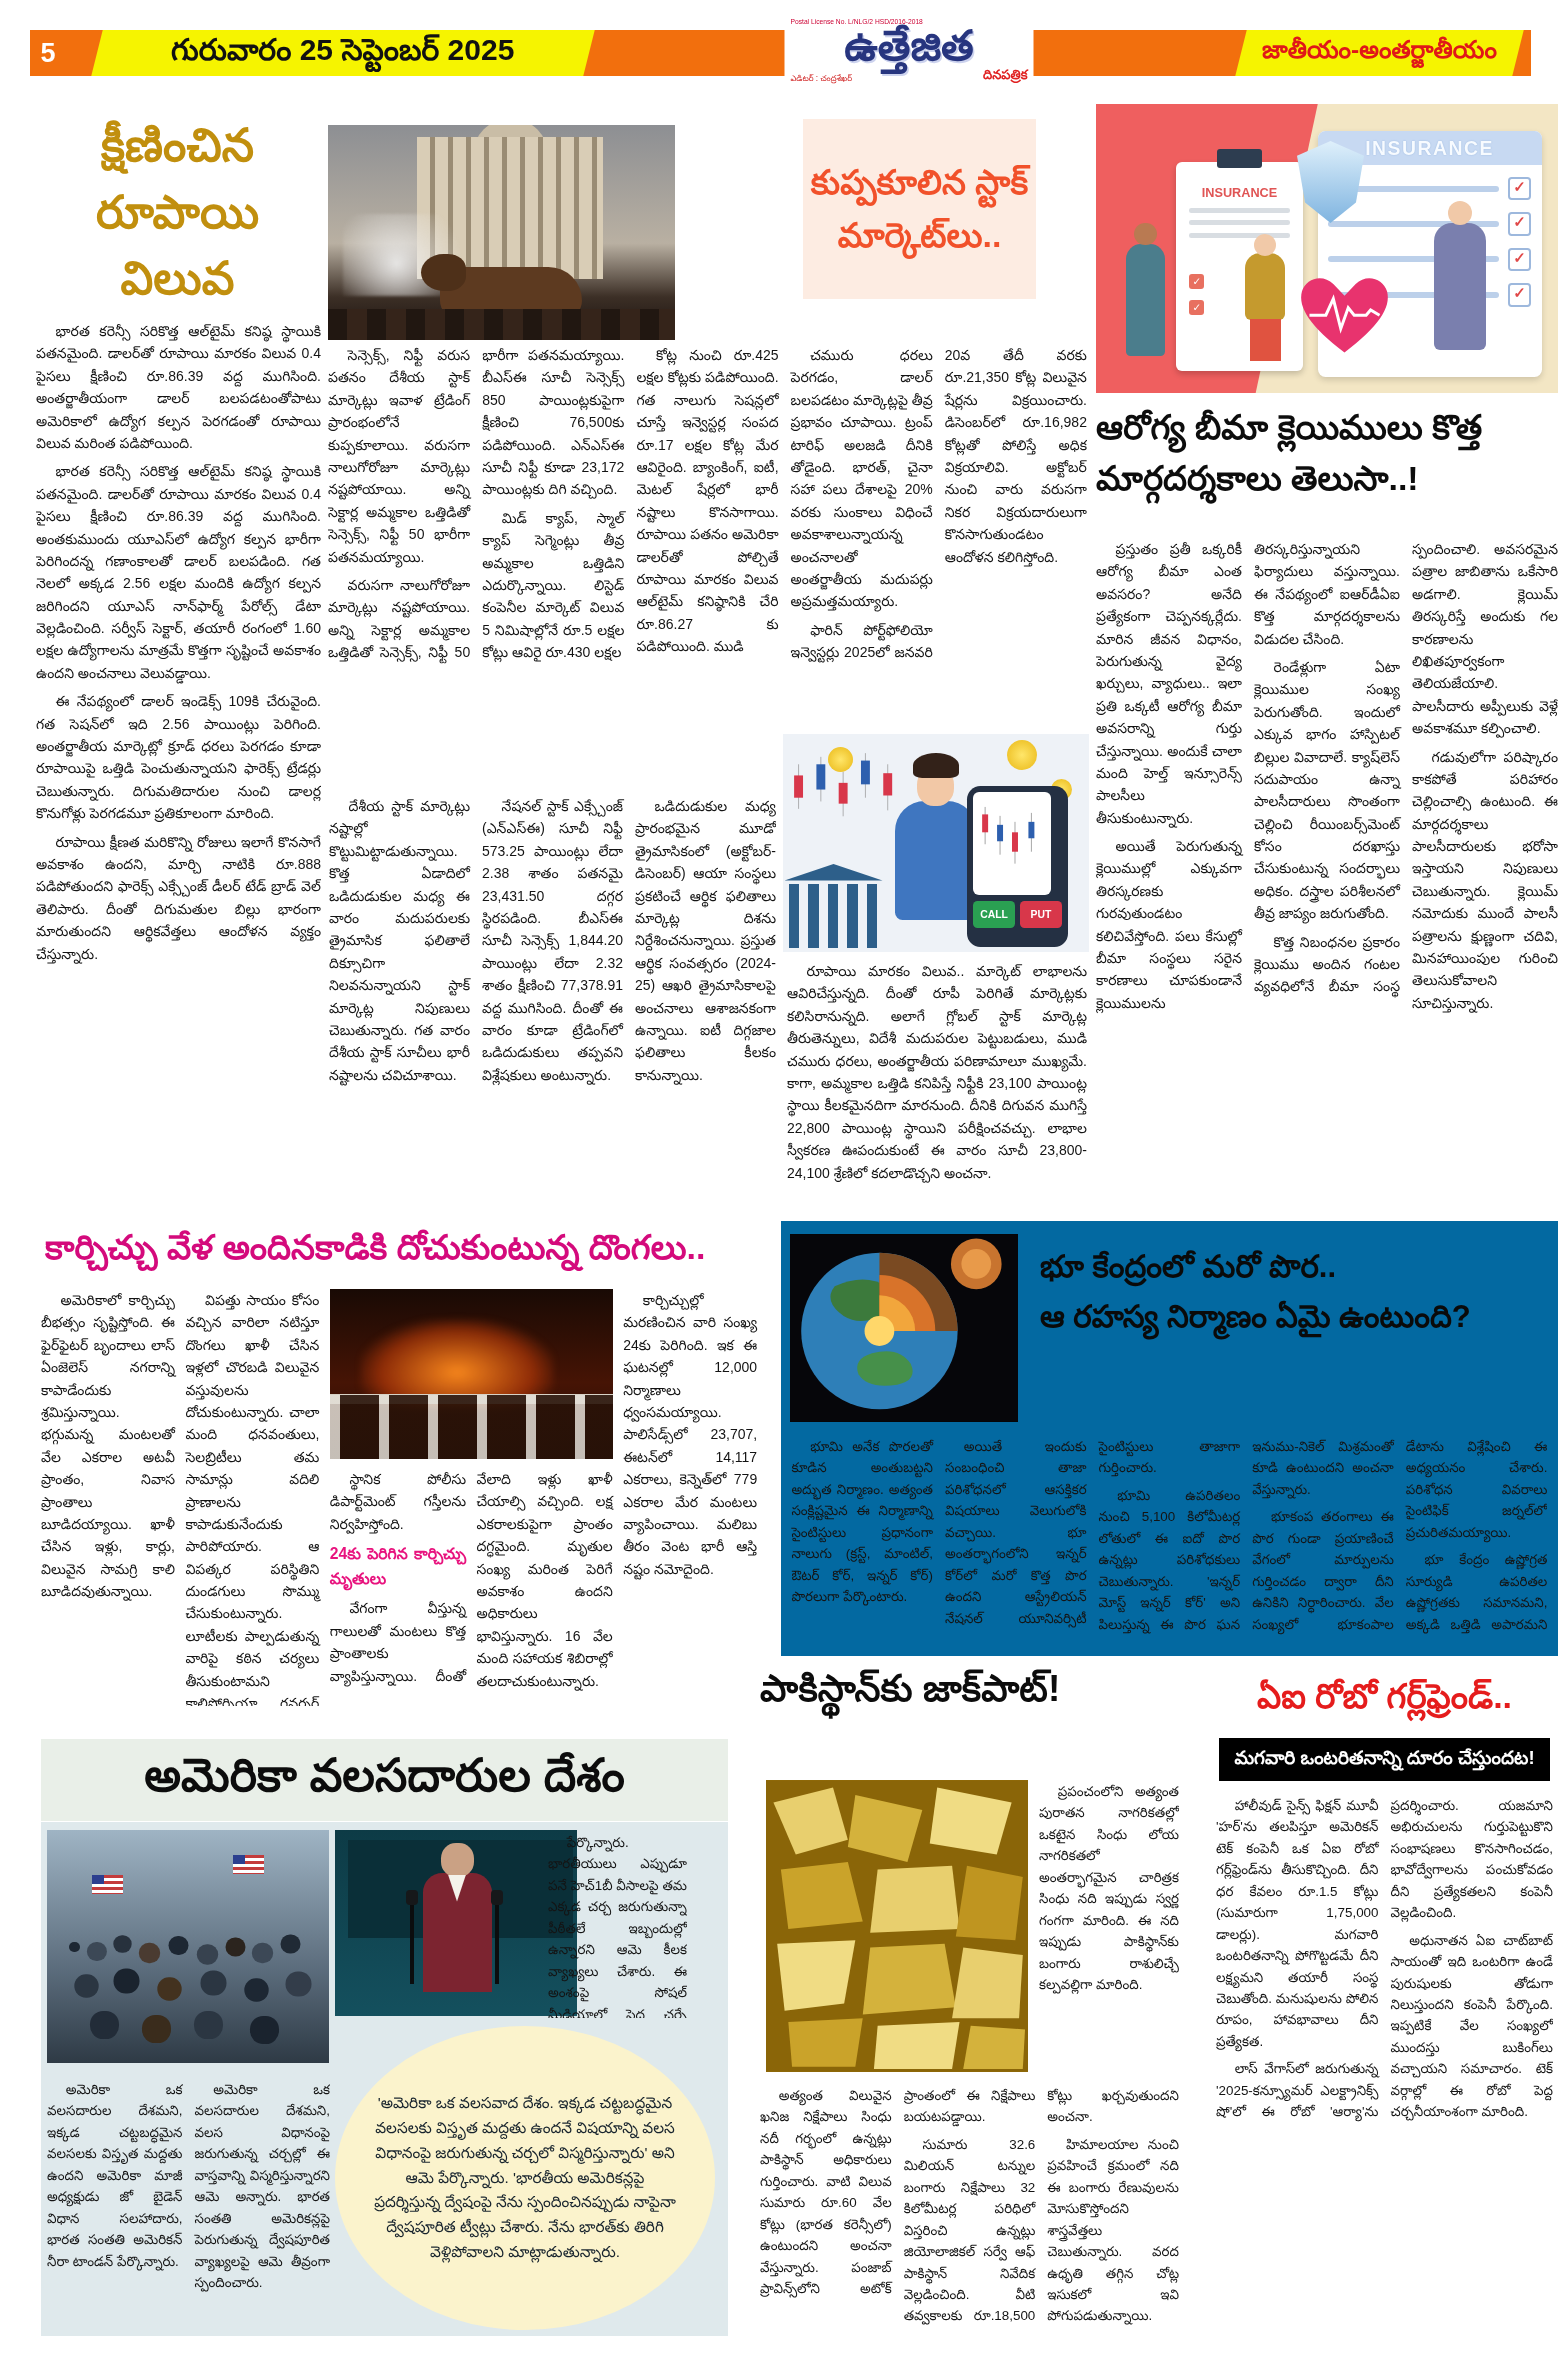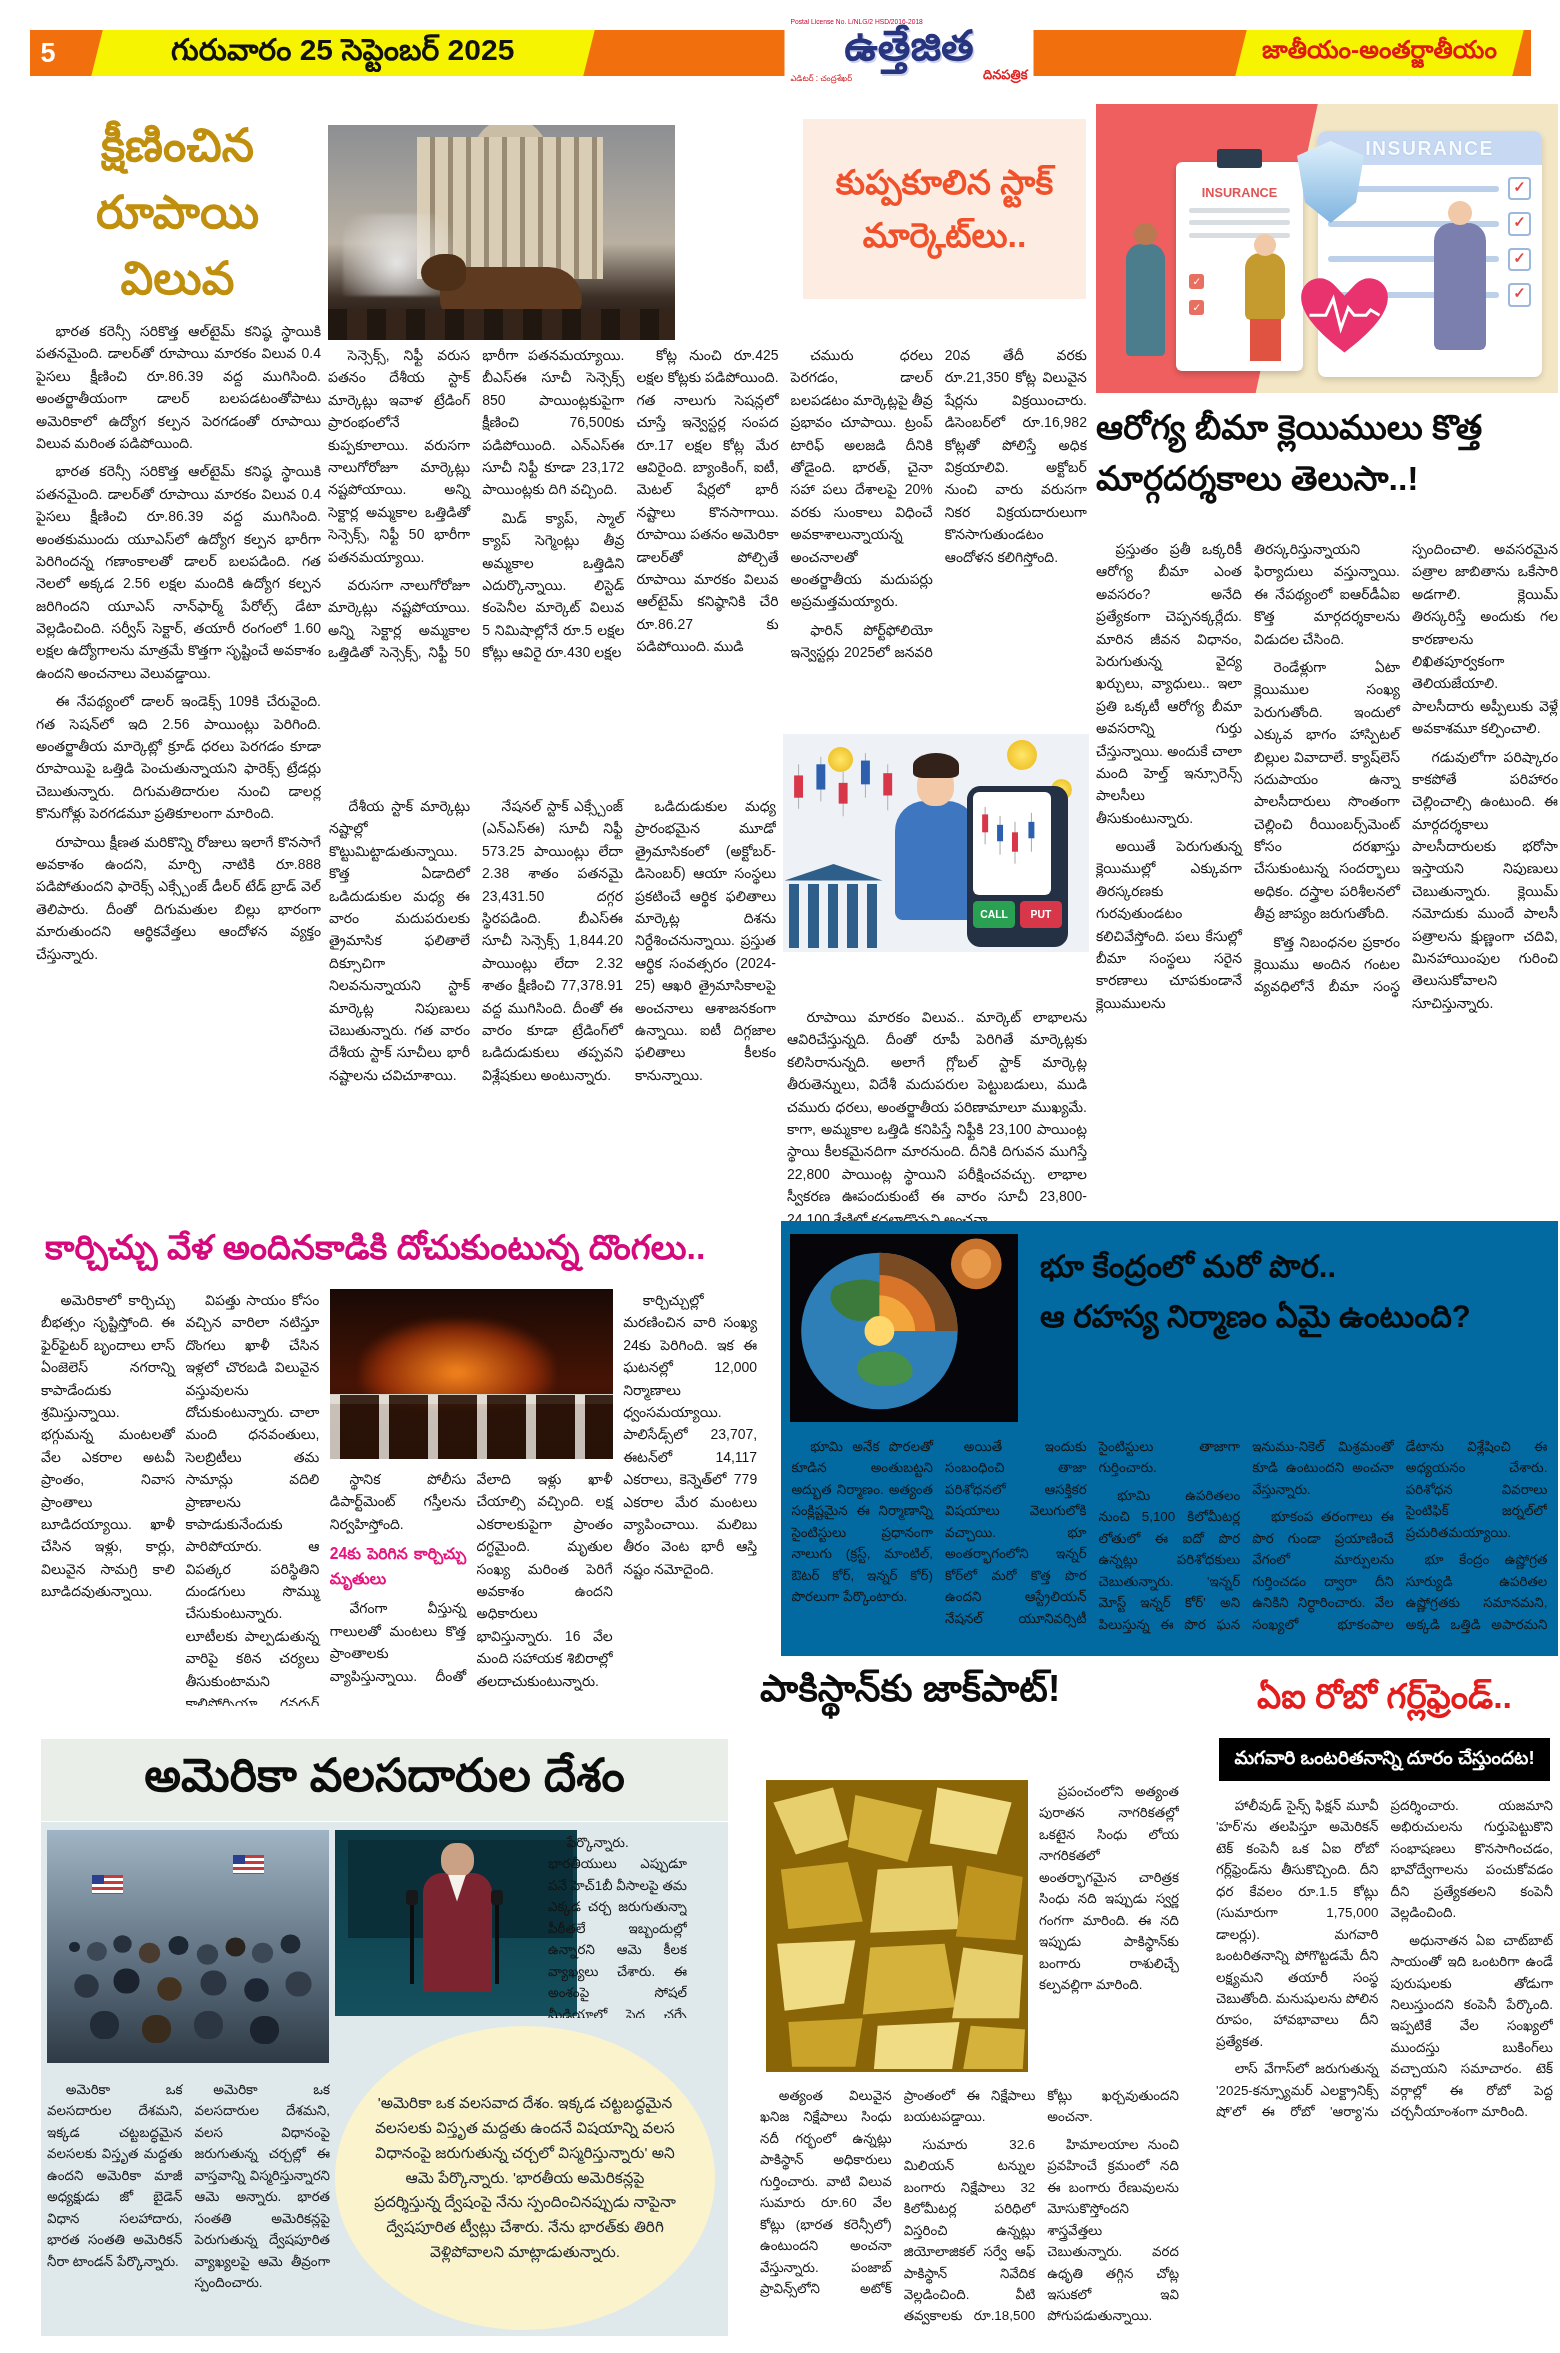--- a/index.html
+++ b/index.html
@@ -24,21 +24,21 @@
   .mastsub{font-size:13px;color:#e02020;font-weight:bold;}
   
   .btxt{font-size:14px;line-height:1.6;color:#141414;text-align:justify;overflow:hidden;}
   .btxt p{margin:0 0 6px 0;text-indent:1.4em;}
   .cols2{column-count:2;column-gap:12px;}
   .cols3{column-count:3;column-gap:12px;}
   .cols5{column-count:5;column-gap:12px;}
   
   .h-rupee{position:absolute;left:36px;top:112px;width:283px;height:201px;color:#c18f0e;
            font-size:46px;font-weight:bold;text-align:center;line-height:1.45;}
-  .stockbox{position:absolute;left:803px;top:119px;width:283px;height:180px;background:#fdece2;
+  .stockbox{position:absolute;left:803px;top:119px;width:233px;height:180px;background:#fdece2;
             display:flex;align-items:center;justify-content:center;}
   .stockbox div{color:#f1512a;font-size:34px;font-weight:bold;text-align:center;line-height:1.55;}
   .h-ins{position:absolute;left:1096px;top:402px;width:462px;height:130px;color:#0d0d0d;
          font-size:34px;font-weight:bold;line-height:1.5;}
   .h-qtr{position:absolute;left:329px;top:721px;width:447px;height:64px;color:#ab3519;
          font-size:39px;font-weight:bold;}
   .h-fire{position:absolute;left:45px;top:1228px;width:734px;height:52px;color:#d40a7c;
           font-size:34px;font-weight:bold;}
   .h-mig{position:absolute;left:41px;top:1739px;width:687px;height:82px;background:#e9efe8;
          display:flex;align-items:center;justify-content:center;color:#0c0c0c;
@@ -139,21 +139,21 @@
   .circlequote{position:absolute;left:335px;top:2026px;width:380px;height:304px;background:#fbf3cc;
      border-radius:50%;display:flex;align-items:center;justify-content:center;text-align:center;
      padding:25px 36px;box-sizing:border-box;font-size:15.3px;line-height:1.62;color:#17232d;}
   .migbg{position:absolute;left:41px;top:1822px;width:687px;height:514px;background:#dfe9ec;}
   .goldimg{left:766px;top:1780px;width:262px;height:292px;background:#b8860b;}
   
   .rupee-body{position:absolute;left:36px;top:320px;width:285px;height:887px;}
   .stocks-body{position:absolute;left:328px;top:344px;width:759px;height:368px;}
   .ins-body{position:absolute;left:1096px;top:538px;width:462px;height:669px;}
   .qtr-body{position:absolute;left:329px;top:795px;width:447px;height:411px;}
-  .qtr-extra{position:absolute;left:787px;top:960px;width:300px;height:247px;margin-top:46px;}
+  .qtr-extra{position:absolute;left:787px;top:960px;width:300px;height:247px;}
   .fire-wrap{position:absolute;left:41px;top:1289px;width:739px;height:417px;display:flex;gap:10.4px;}
   .fire-col{width:134px;flex:none;}
   .fire-mid{width:283px;flex:none;position:relative;}
   .fire-mid .photo{position:absolute;}
   .fire-mid-txt{position:absolute;left:0;top:179px;width:283px;height:239px;column-count:2;column-gap:10.4px;}
   .earth-body{position:absolute;left:10.4px;top:215px;width:756px;height:210px;font-size:13.4px;}
   .earth-h{position:absolute;left:259px;top:21px;width:522px;color:#0a0a0a;font-size:31px;
      font-weight:bold;line-height:1.6;}
   .mig-right{position:absolute;left:548px;top:1832px;width:139px;height:186px;font-size:13.4px;}
   .mig-bottom{position:absolute;left:47px;top:2079px;width:283px;height:253px;font-size:13.4px;}

